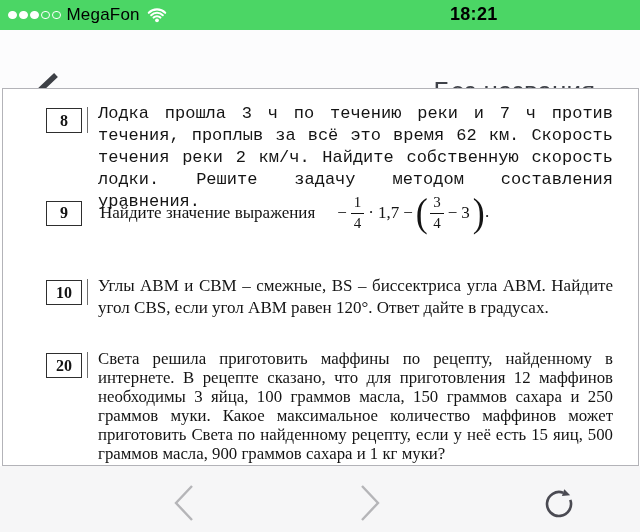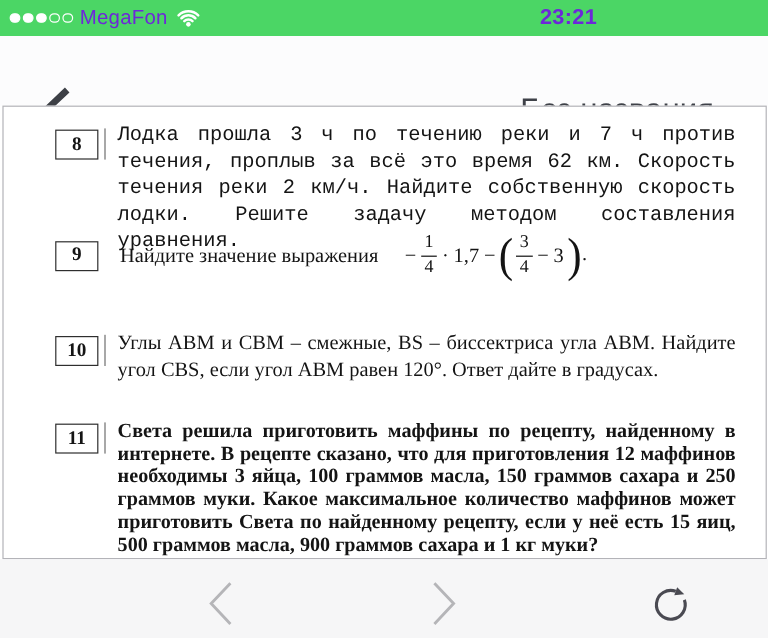--- a/index.html
+++ b/index.html
@@ -4,21 +4,21 @@
 <style>
   html,body{margin:0;padding:0;}
   body{
     width:640px;height:532px;position:relative;overflow:hidden;
     background:#ffffff;font-family:"Liberation Sans",sans-serif;
     -webkit-font-smoothing:antialiased;
   }
   
   .statusbar{
     position:absolute;top:0;left:0;width:640px;height:30px;
-    background:#4bd665;color:#6d28d9;display:flex;align-items:center;
+    background:#4bd665;color:#000000;display:flex;align-items:center;
   }
   .signal{display:flex;align-items:center;gap:2.5px;margin-left:8px;}
   .dot{width:8.5px;height:8.5px;border-radius:50%;border:1px solid #fff;box-sizing:border-box;}
   .dot.filled{background:#fff;}
   .carrier{font-size:17px;margin-left:6px;letter-spacing:.2px;}
   .wifi{margin-left:6px;display:flex;align-items:center;}
   .time{position:absolute;left:450px;top:4px;font-size:18px;font-weight:600;letter-spacing:.3px;}
   
   .navbar{
     position:absolute;top:30px;left:0;width:640px;height:58px;background:#fcfcfd;
@@ -50,21 +50,21 @@
   .p9row .qnum{position:static;flex:0 0 auto;}
   .p9label{margin-left:18px;font-size:17px;}
   .formula{display:flex;align-items:center;gap:4px;margin-left:22px;font-size:17px;}
   .frac{display:inline-flex;flex-direction:column;align-items:center;font-size:15px;line-height:1.15;}
   .frac .num{border-bottom:1.2px solid #111;padding:0 3px 1px;}
   .frac .den{padding-top:1px;}
   .paren{font-size:40px;font-weight:400;line-height:.9;transform:scaleX(.9);margin:0 -2px;}
   .period{align-self:flex-end;margin-bottom:10px;margin-left:-2px;}
   .it{}
   
-  .qtext.tight{line-height:19px;font-size:16.8px;font-weight:bold;}
+  .qtext.tight{line-height:19px;font-size:16.8px;}
   
   .toolbar{
     position:absolute;left:0;bottom:0;width:640px;height:66px;background:#f6f6f7;
   }
   .tb-btn{position:absolute;top:483px;background:none;border:none;padding:0;cursor:pointer;}
   .tb-back{left:172px;}
   .tb-fwd{left:358px;}
   .tb-reload{left:540px;}
 </style>
 </head>
@@ -80,21 +80,21 @@
     </div>
   <span class="carrier">MegaFon</span>
   <span class="wifi">
     <svg width="22" height="16" viewBox="0 0 22 16" fill="none">
       <path d="M2.8 5.8 A11.6 11.6 0 0 1 19.2 5.8" stroke="#fff" stroke-width="2.1" stroke-linecap="round"></path>
       <path d="M5.2 8.2 A8.2 8.2 0 0 1 16.8 8.2" stroke="#fff" stroke-width="2.1" stroke-linecap="round"></path>
       <path d="M7.6 10.6 A4.8 4.8 0 0 1 14.4 10.6" stroke="#fff" stroke-width="2.1" stroke-linecap="round"></path>
       <circle cx="11" cy="13.3" r="1.9" fill="#fff"></circle>
     </svg>
   </span>
-  <span class="time">23:21</span>
+  <span class="time">18:21</span>
 </div>
 
 <div class="navbar">
   <button class="back-btn" aria-label="back">
     <span>
       <svg width="26" height="40" viewBox="0 0 26 40" fill="none">
         <polyline points="23,3 5,20 23,37" stroke="#3d4046" stroke-width="5.5" fill="none"></polyline>
       </svg>
     </span>
   </button>
@@ -133,21 +133,21 @@
     </span>
   </div>
 
   <div>
     <div class="qnum" style="left:43px;top:191px;text-align:center;">10</div>
     <div class="tick" style="left:84px;top:190px;"></div>
     <div class="qtext" style="top:186px;"><span>Углы </span><span class="it">ABM</span><span> и </span><span class="it">CBM</span><span> – смежные, </span><span class="it">BS</span><span> – биссектриса угла </span><span class="it">ABM</span><span>. Найдите угол </span><span class="it">CBS</span><span>, если угол </span><span class="it">ABM</span><span> равен 120°. Ответ дайте в градусах.</span></div>
   </div>
 
   <div>
-    <div class="qnum" style="left:43px;top:264px;">11</div>
+    <div class="qnum" style="left:43px;top:264px;">20</div>
     <div class="tick" style="left:84px;top:263px;"></div>
     <div class="qtext tight" style="top:260px;">Света решила приготовить маффины по рецепту, найденному в интернете. В рецепте сказано, что для приготовления 12 маффинов необходимы 3 яйца, 100 граммов масла, 150 граммов сахара и 250 граммов муки. Какое макси­мальное количество маффинов может приготовить Света по найденному рецепту, если у неё есть 15 яиц, 500 граммов масла, 900 граммов сахара и 1 кг муки?</div>
   </div>
 
 </div>
 
 <div class="toolbar" style="background: rgb(246, 246, 247);"></div>
 
 <button class="tb-btn tb-back" aria-label="back">
   <span>

